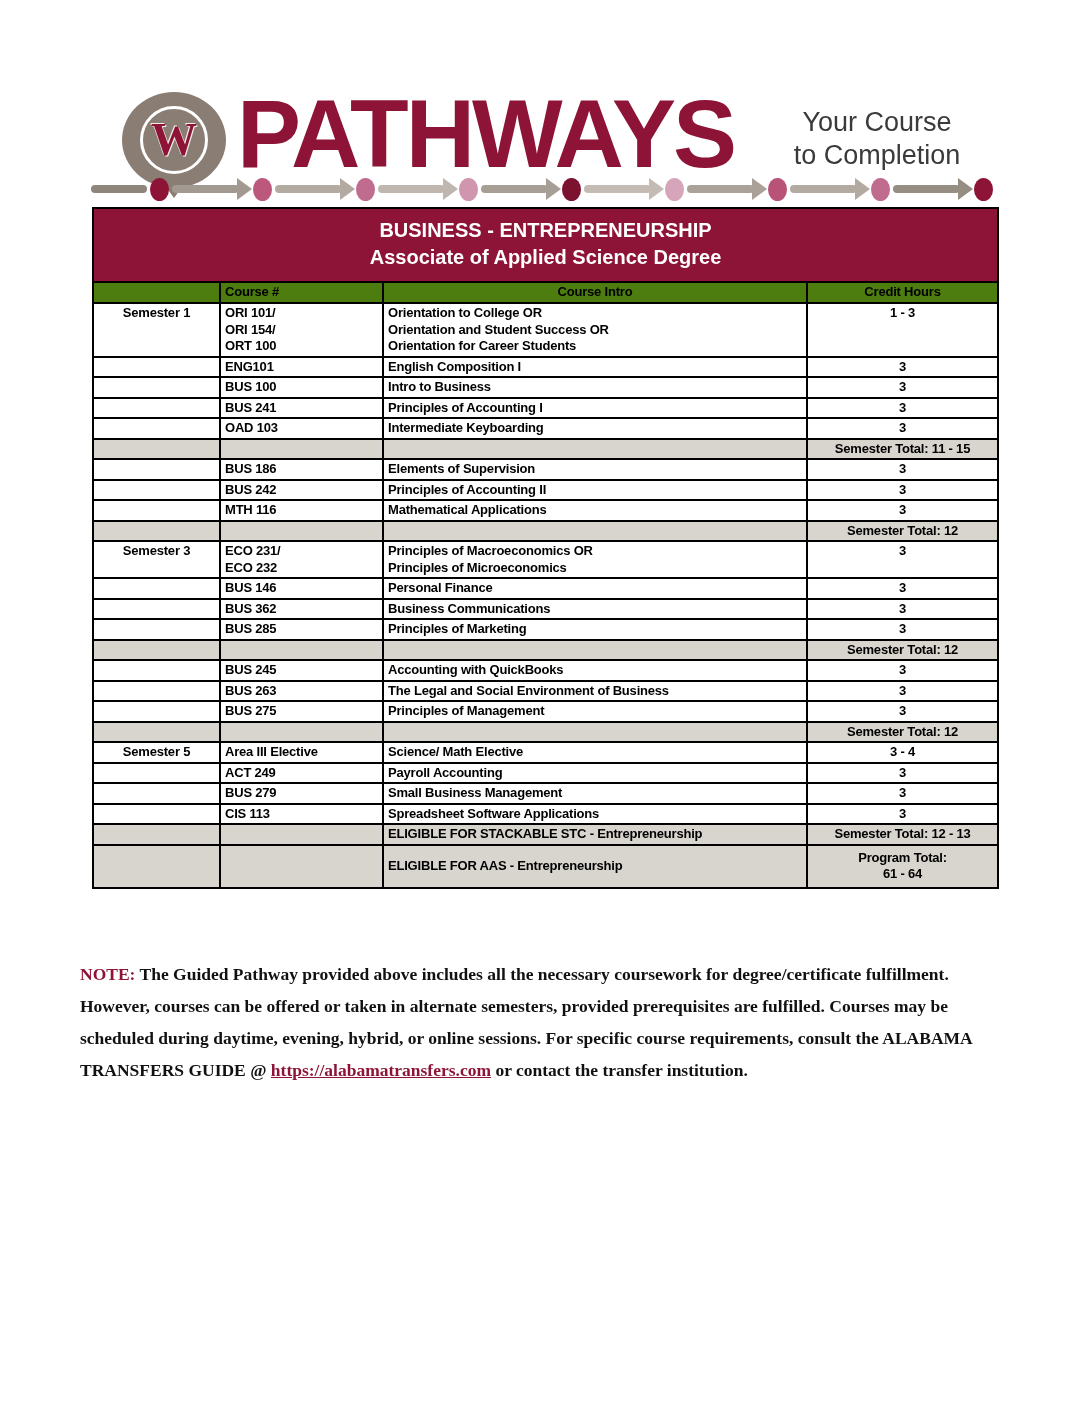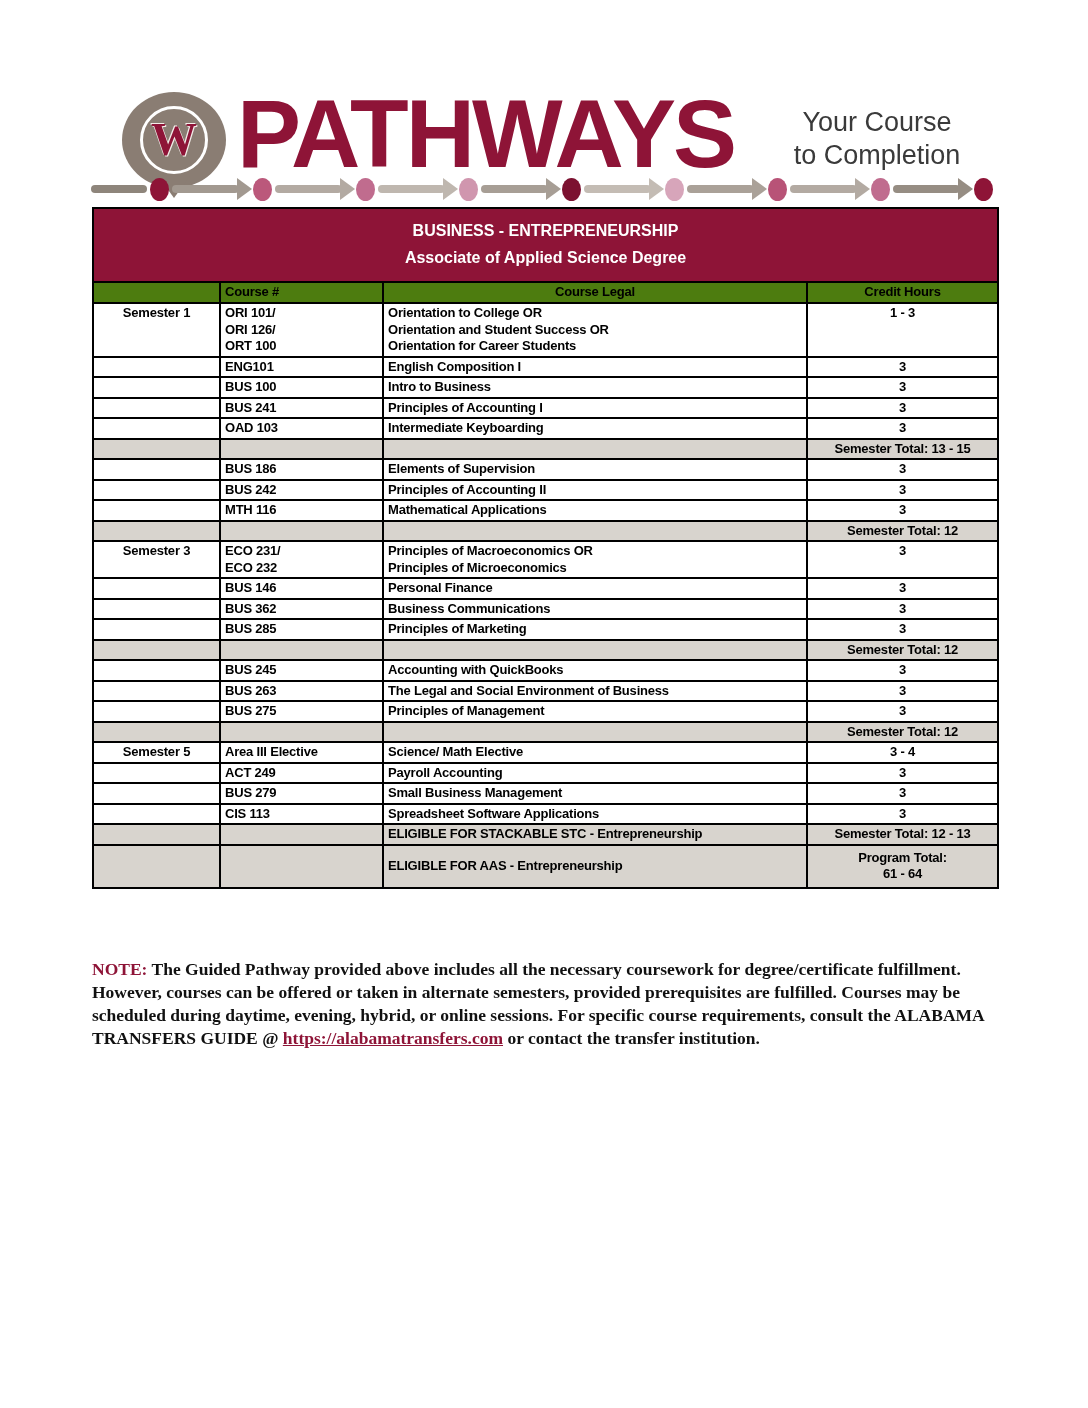--- a/index.html
+++ b/index.html
@@ -46,33 +46,33 @@
   table.course-table{
     position:absolute;left:92px;top:207px;width:905px;
     border-collapse:collapse;table-layout:fixed;
   }
   .course-table td,.course-table th{
     border:2px solid #000000;padding:1px 4px;
     font-size:13px;font-weight:700;line-height:16.5px;letter-spacing:-0.2px;
     vertical-align:top;overflow:hidden;white-space:nowrap;
   }
   td.banner-cell{background:#8e1437;color:#ffffff;text-align:center;padding:8px 0 10px 0;}
-  .banner-t1,.banner-t2{font-size:16px;line-height:27px;font-weight:700;letter-spacing:0;}
+  .banner-t1,.banner-t2{font-size:20px;line-height:27px;font-weight:700;letter-spacing:0;}
   tr.cols th{background:#4d7c0f;text-align:center;height:17px;}
   tr.cols th.al{text-align:left;}
   td.sem{text-align:center;}
   td.cr{text-align:center;}
   tr.total-row td{background:#d8d4ce;}
   tr.footer-row td{background:#d8d4ce;vertical-align:middle;}
   tr.footer-row.tall td{padding-top:4px;padding-bottom:4px;}
 
   
   .note{
-    position:absolute;left:92px;top:940px;width:905px;
-    font-family:"Liberation Serif",serif;font-weight:700;font-size:17.5px;line-height:23px;color:#111111;
+    position:absolute;left:80px;top:940px;width:905px;
+    font-family:"Liberation Serif",serif;font-weight:700;font-size:17.5px;line-height:32px;color:#111111;
   }
   .note-label{color:#8e1437;}
   .note-link{color:#8e1437;text-decoration:underline;cursor:pointer;}
 </style>
 </head>
 <body>
 
 <div class="page">
 
   <header class="masthead">
@@ -146,30 +146,30 @@
     <thead>
       <tr>
         <td colspan="4" class="banner-cell">
           <div class="banner-t1">BUSINESS - ENTREPRENEURSHIP</div>
           <div class="banner-t2">Associate of Applied Science Degree</div>
         </td>
       </tr>
       <tr class="cols">
         <th></th>
         <th class="al">Course #</th>
-        <th>Course Legal</th>
+        <th>Course Intro</th>
         <th>Credit Hours</th>
       </tr>
     </thead>
     <tbody id="tbody">
         <tr>
           <td class="sem">Semester 1</td>
           <td class="num">
             <div>ORI 101/</div>
-            <div>ORI 126/</div>
+            <div>ORI 154/</div>
             <div>ORT 100</div>
           </td>
           <td class="nm">
             <div>Orientation to College OR</div>
             <div>Orientation and Student Success OR</div>
             <div>Orientation for Career Students</div>
           </td>
           <td class="cr">1 - 3</td>
         </tr>
         <tr>
@@ -209,21 +209,21 @@
           </td>
           <td class="nm">
             <div>Intermediate Keyboarding</div>
           </td>
           <td class="cr">3</td>
         </tr>
         <tr class="total-row">
           <td class="sem"></td>
           <td class="num"></td>
           <td class="nm"></td>
-          <td class="cr">Semester Total: 13 - 15</td>
+          <td class="cr">Semester Total: 11 - 15</td>
         </tr>
         <tr>
           <td class="sem"></td>
           <td class="num">
             <div>BUS 186</div>
           </td>
           <td class="nm">
             <div>Elements of Supervision</div>
           </td>
           <td class="cr">3</td>

